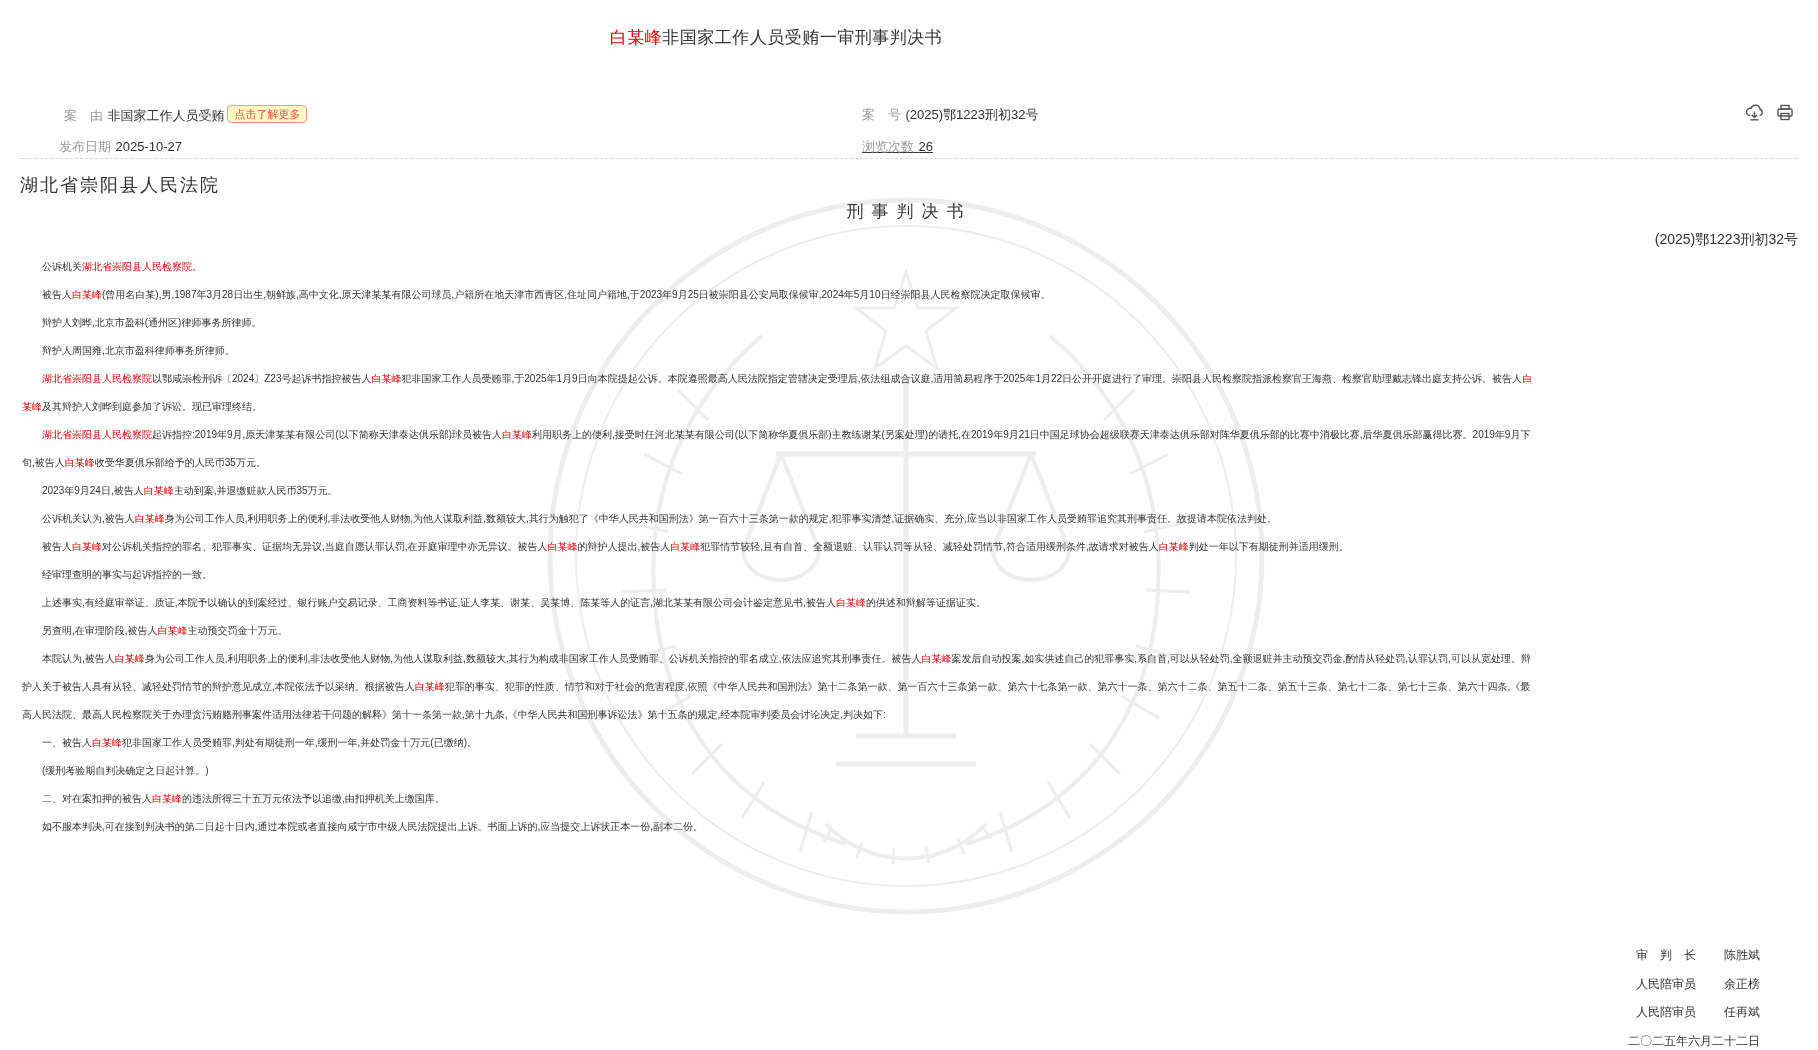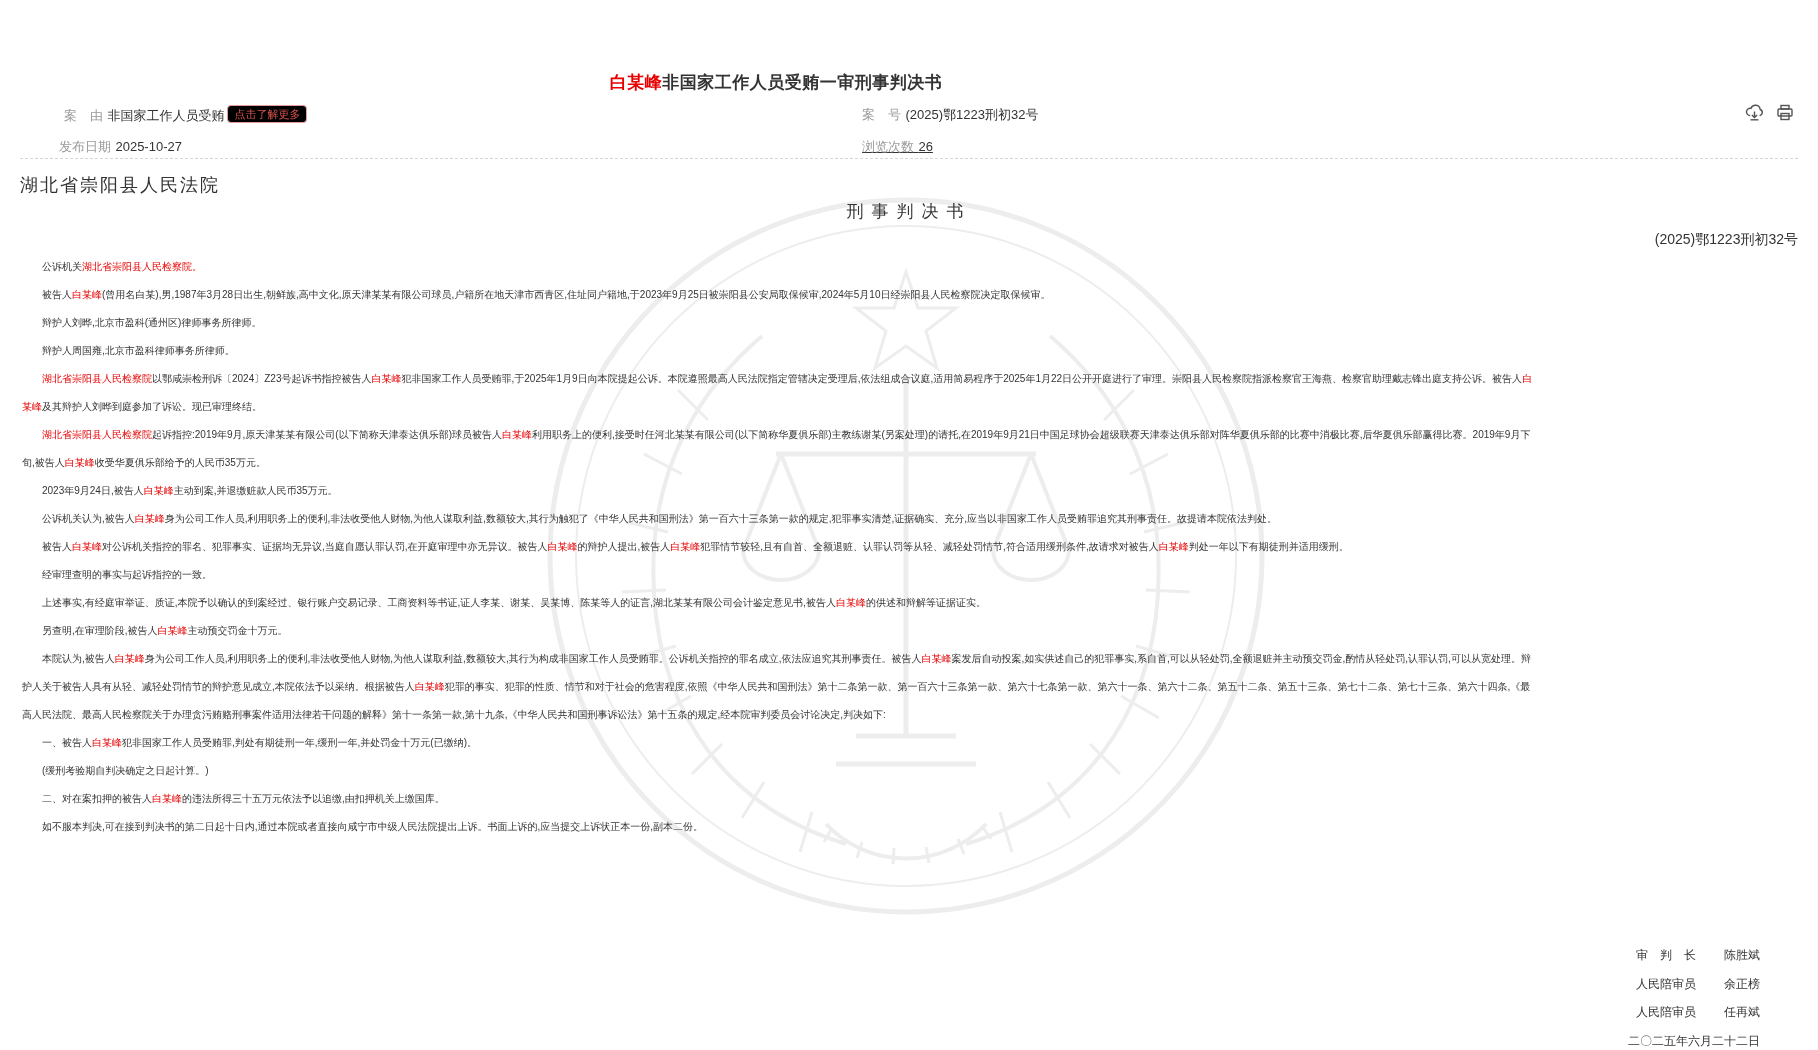--- a/index.html
+++ b/index.html
@@ -6,33 +6,33 @@
   body{
     width:1818px;height:1050px;position:relative;overflow:hidden;
     background:#ffffff;color:#333;
     font-family:"Liberation Sans","DejaVu Sans",sans-serif;
   }
   
   .watermark{position:absolute;left:526px;top:176px;width:760px;height:760px;pointer-events:none;}
   
   .page-title{
     position:absolute;top:26px;left:0;width:1552px;text-align:center;
-    font-size:17px;font-weight:bold;color:#333;letter-spacing:.5px;margin-top:45px;
+    font-size:17px;font-weight:normal;color:#333;letter-spacing:.5px;
   }
   .red{color:#e60000;}
   
   .meta-label{color:#9a9a9a;font-size:13px;}
   .meta-value{color:#333;font-size:13px;}
   .meta-item{position:absolute;white-space:nowrap;}
   .m-cause{left:64px;top:105px;}
   .m-caseno{left:862px;top:105px;}
   .m-date{left:59px;top:137px;}
   .m-views{left:862px;top:137px;text-decoration:underline;}
   .more-btn{
-    font-family:inherit;font-size:11px;color:#d9534f;background:#000000;
+    font-family:inherit;font-size:11px;color:#d9534f;background:#fef9c3;
     border:1px solid #e79b9b;border-radius:4px;padding:1px 6px;margin-left:3px;
     vertical-align:2px;cursor:pointer;line-height:14px;
   }
   .toolbar-icons{position:absolute;top:104px;right:24px;white-space:nowrap;}
   .toolbar-icons span{display:inline-block;margin-left:8px;cursor:pointer;}
   .toolbar-icons svg{display:block;}
   .divider{
     position:absolute;top:158px;left:20px;width:1778px;height:0;
     border-top:1px dashed #d6d6d6;
   }

